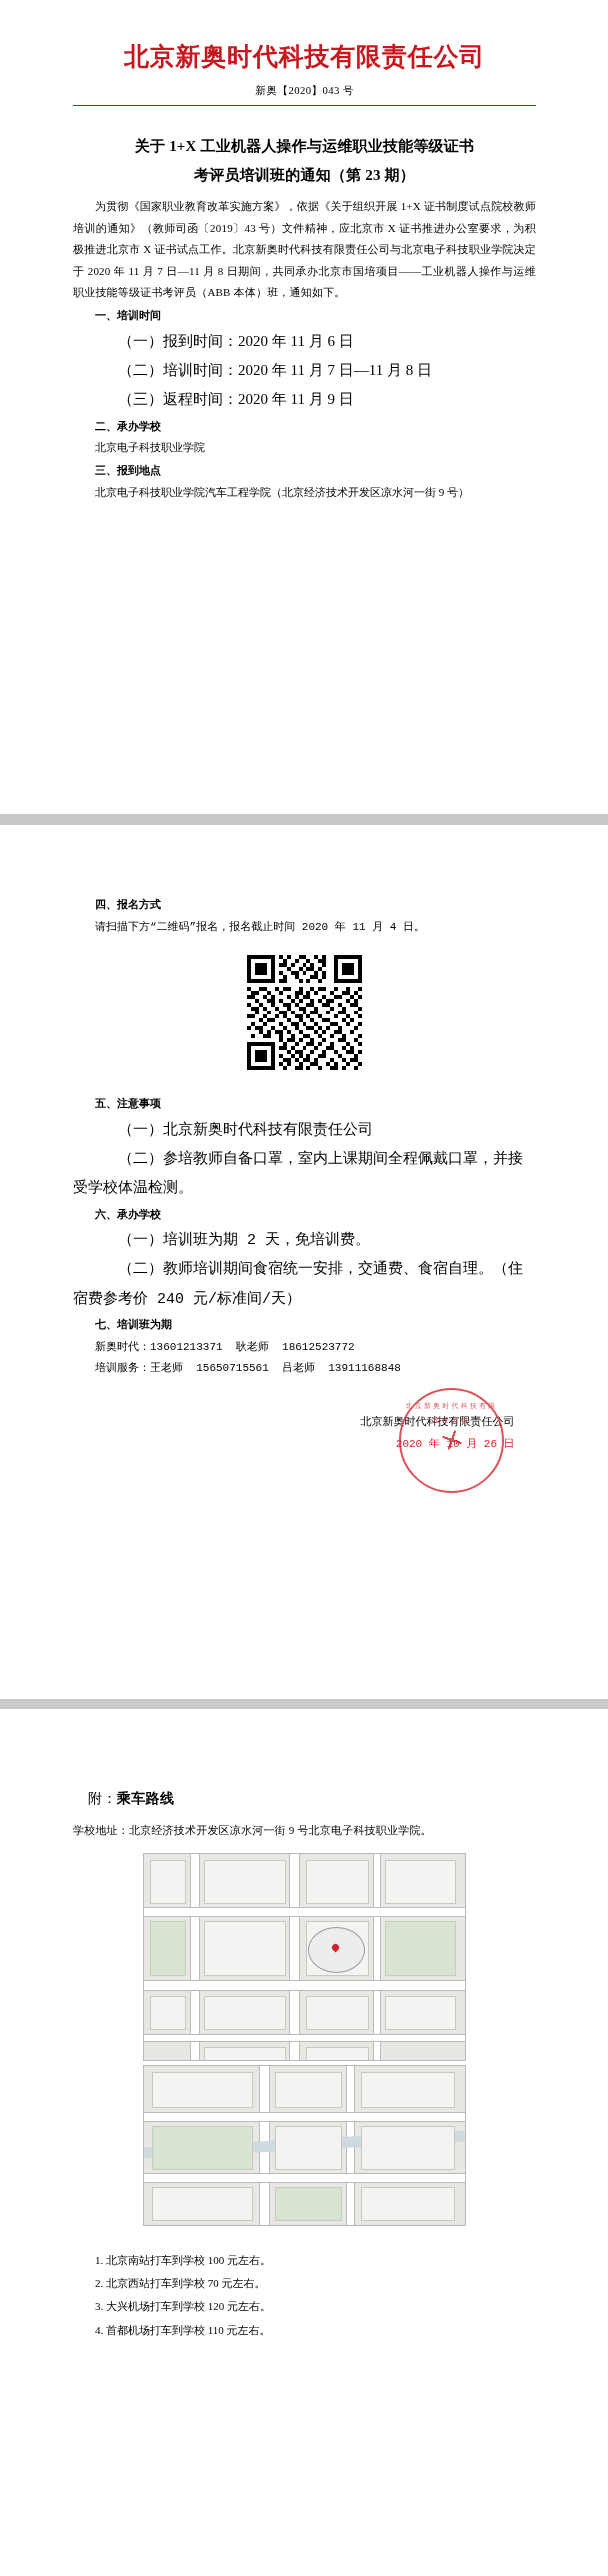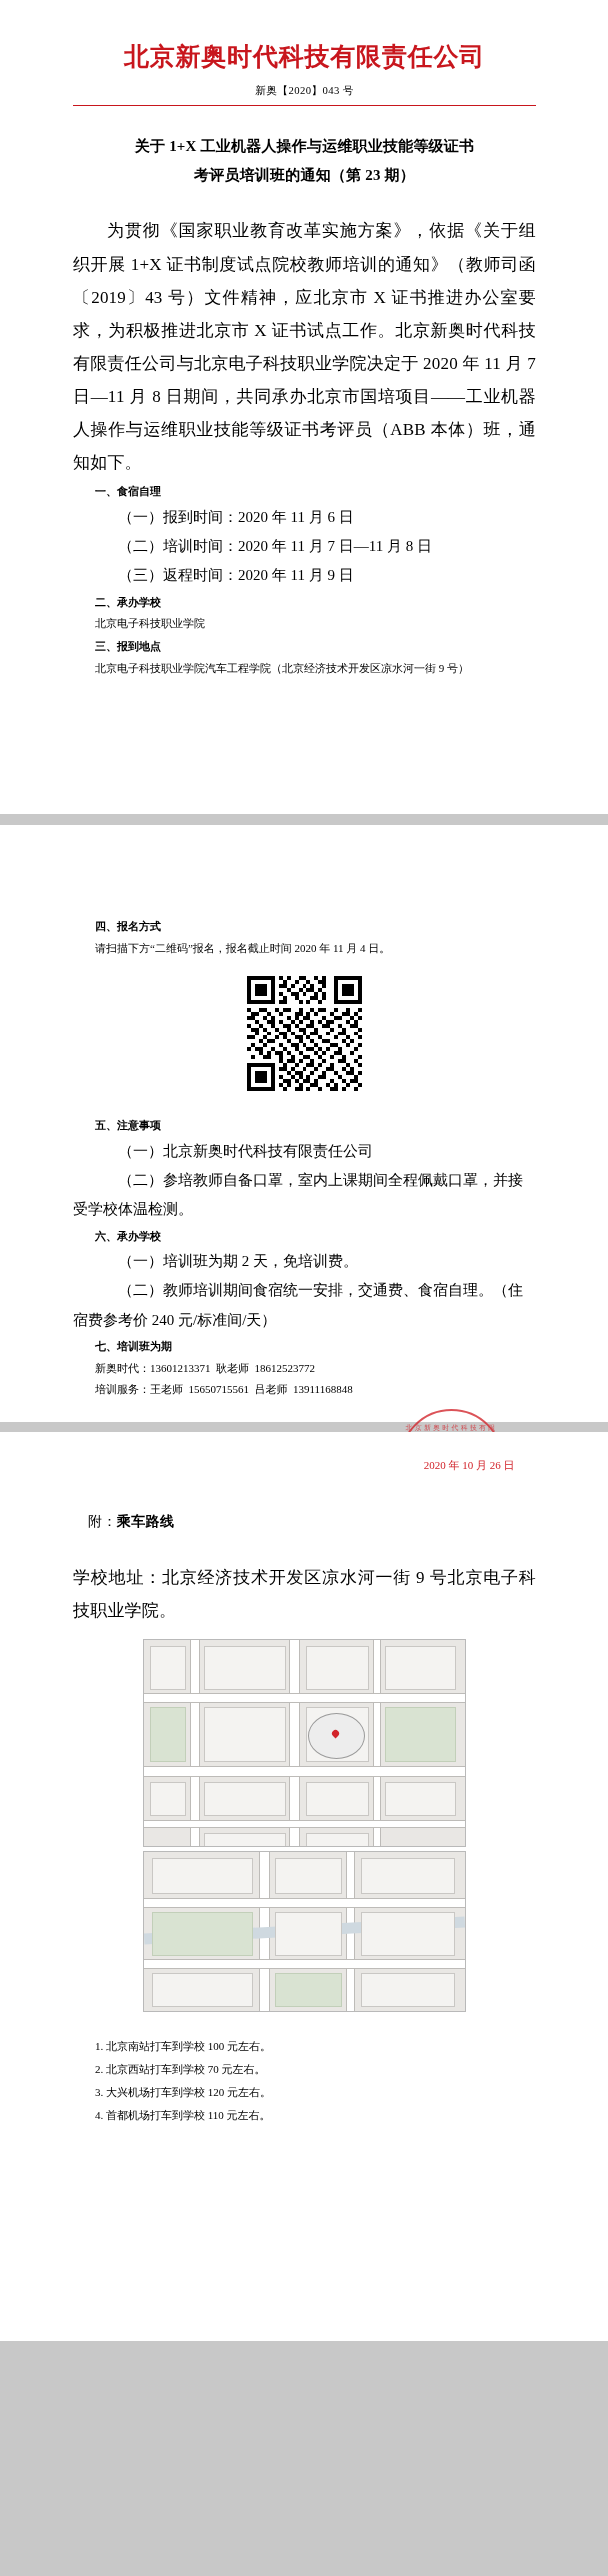--- a/index.html
+++ b/index.html
@@ -48,25 +48,25 @@
   }
   .doc-title {
     text-align: center;
     font-weight: bold;
     font-size: 15px;
     line-height: 1.9;
     margin-top: 26px;
     letter-spacing: 0.2px;
   }
   .body-text {
-    font-size: 17px;
+    font-size: 11px;
     line-height: 1.95;
     text-align: justify;
     text-justify: inter-ideograph;
-    margin-top: 25px;
+    margin-top: 7px;
     letter-spacing: 0.2px;
   }
   .indent2 { text-indent: 2em; }
   .sec-head {
     font-size: 11px;
     line-height: 1.95;
     font-weight: bold;
     text-indent: 2em;
     margin-top: 1.5px;
   }
@@ -74,21 +74,21 @@
     font-size: 11px;
     line-height: 1.95;
     text-indent: 2em;
   }
   .item-deep {
     font-size: 15px;
     line-height: 1.95;
     text-indent: 3em;
   }
   
-  .p2 { height: 597px; padding-top: 90px; }
+  .p2 { height: 874px; padding-top: 69px; font-family: Liberation Mono, monospace; }
   .qr-wrap {
     text-align: center;
     margin: 17px 0 20px 0;
   }
   .qr {
     width: 115px;
     height: 115px;
     display: inline-block;
     image-rendering: pixelated;
   }
@@ -212,21 +212,21 @@
   <div class="doc-number">新奥【2020】043 号</div>
   <hr class="red-rule">
   <div class="page-inner">
     <div class="doc-title">
       <div>关于 1+X 工业机器人操作与运维职业技能等级证书</div>
       <div>考评员培训班的通知（第 23 期）</div>
     </div>
 
     <div class="body-text indent2">为贯彻《国家职业教育改革实施方案》，依据《关于组织开展 1+X 证书制度试点院校教师培训的通知》（教师司函〔2019〕43 号）文件精神，应北京市 X 证书推进办公室要求，为积极推进北京市 X 证书试点工作。北京新奥时代科技有限责任公司与北京电子科技职业学院决定于 2020 年 11 月 7 日—11 月 8 日期间，共同承办北京市国培项目——工业机器人操作与运维职业技能等级证书考评员（ABB 本体）班，通知如下。</div>
 
-    <div class="sec-head">一、食宿自理</div>
+    <div class="sec-head">一、培训时间</div>
     <div class="item-deep">（一）报到时间：2020 年 11 月 6 日</div>
     <div class="item-deep">（二）培训时间：2020 年 11 月 7 日—11 月 8 日</div>
     <div class="item-deep">（三）返程时间：2020 年 11 月 9 日</div>
 
     <div class="sec-head">二、承办学校</div>
     <div class="item">北京电子科技职业学院</div>
 
     <div class="sec-head">三、报到地点</div>
     <div class="item">北京电子科技职业学院汽车工程学院（北京经济技术开发区凉水河一街 9 号）</div>
   </div>

